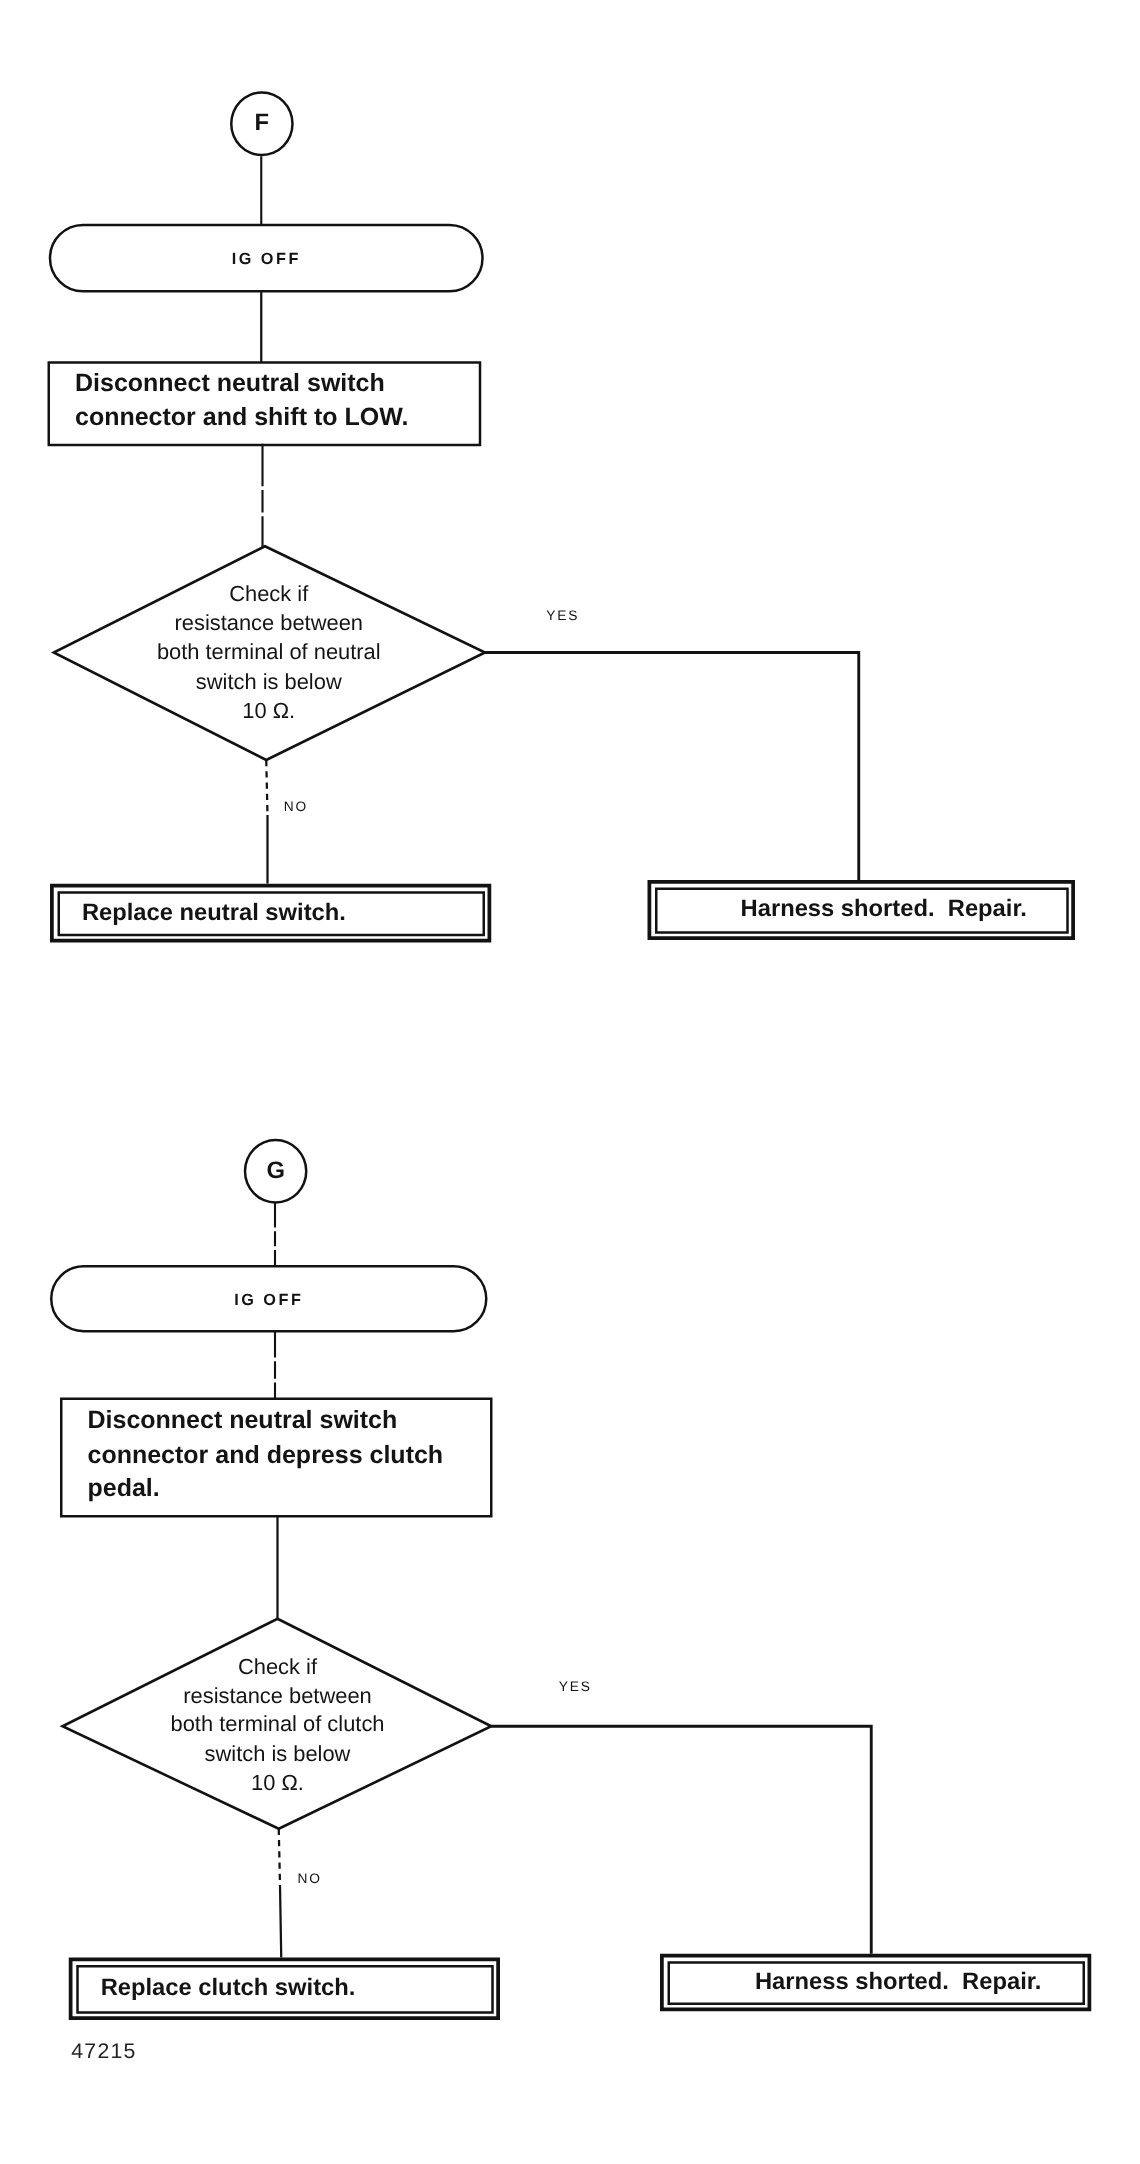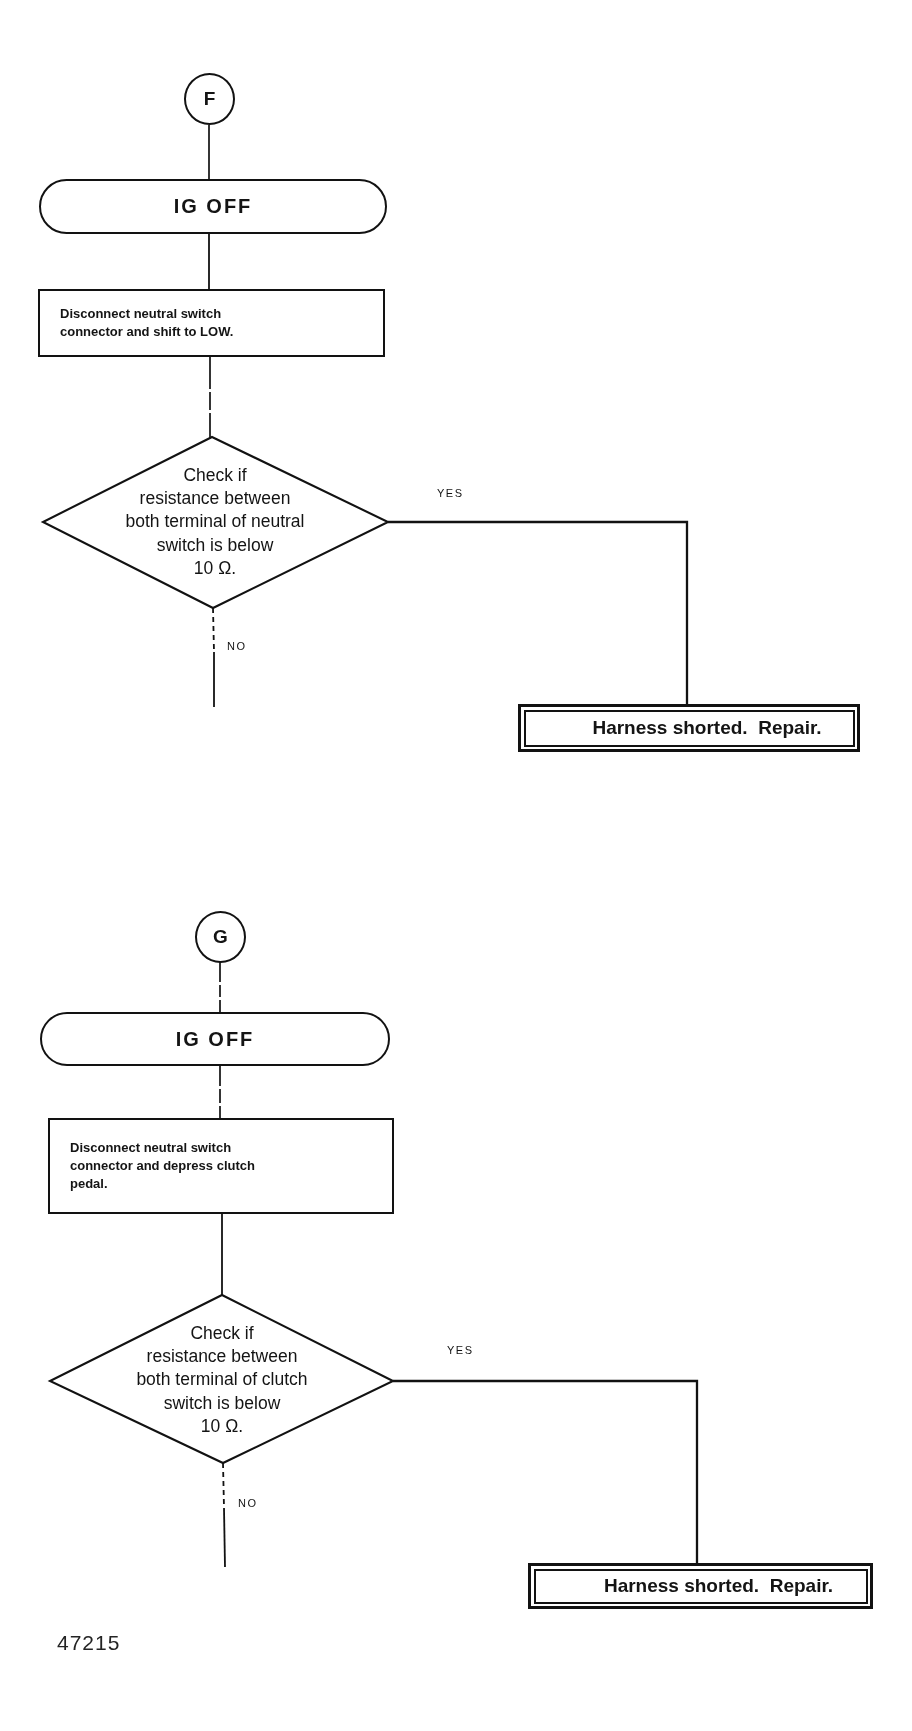--- a/index.html
+++ b/index.html
@@ -21,29 +21,29 @@
     border-radius: 50%;
     display: flex; align-items: center; justify-content: center;
     font-size: 19px; font-weight: bold;
   }
   .terminal {
     position: absolute;
     box-sizing: border-box;
     border: 2.8px solid #121212;
     border-radius: 28px;
     display: flex; align-items: center; justify-content: center;
-    font-size: 20px; font-weight: bold; letter-spacing: 2px;
+    font-size: 13px; font-weight: bold; letter-spacing: 2px;
   }
   .process {
     position: absolute;
     box-sizing: border-box;
     border: 2.2px solid #121212;
-    display: flex; align-items: center;
+    display: flex; align-items: flex-end;
     padding: 6px 10px 6px 20px;
-    font-size: 13px; font-weight: bold; line-height: 1.38;
+    font-size: 20px; font-weight: bold; line-height: 1.38;
     white-space: pre-line;
   }
   .diamond-text {
     position: absolute;
     display: flex; align-items: center; justify-content: center;
     text-align: center;
     font-size: 17.5px; font-weight: normal; line-height: 1.32;
     white-space: pre-line;
   }
   .branch-label {
@@ -62,21 +62,21 @@
     border: 2px solid #121212;
     width: 100%; height: 100%;
     display: flex; align-items: center;
     font-size: 19px; font-weight: bold;
     white-space: pre;
   }
   .result-inner.left { padding-left: 18px; }
   .result-inner.center { justify-content: center; padding-left: 36px; }
   .figure-number {
     position: absolute;
-    font-size: 21px; font-weight: normal; letter-spacing: 1px; color: #242424;
+    font-size: 17px; font-weight: normal; letter-spacing: 1px; color: #242424;
   }
 </style>
 </head>
 <body>
 
 <div class="canvas">
 
   <svg class="wires" width="912" height="1731" viewBox="0 0 912 1731">
 
     <g stroke="#121212" fill="none">
@@ -116,20 +116,23 @@
   <div class="diamond-text" style="left:95px; top:444px; width:240px; height:156px;">Check if
 resistance between
 both terminal of neutral
 switch is below
 10 Ω.</div>
 
   <div class="branch-label" style="left:437px; top:487px;">YES</div>
 
   <div class="branch-label" style="left:227px; top:640px;">NO</div>
 
+  <div class="result" style="left:40px; top:707px; width:353px; height:47px;">
+    <div class="result-inner left">Replace neutral switch.</div>
+  </div>
 
   <div class="result" style="left:518px; top:704px; width:342px; height:48px;">
     <div class="result-inner center">Harness shorted.  Repair.</div>
   </div>
 
   <div class="circle-node" style="left:195px; top:911px; width:51px; height:52px;">
     <span>G</span>
   </div>
 
   <div class="terminal" style="left:40px; top:1012px; width:350px; height:54px;">
@@ -145,20 +148,23 @@
   <div class="diamond-text" style="left:102px; top:1302px; width:240px; height:156px;">Check if
 resistance between
 both terminal of clutch
 switch is below
 10 Ω.</div>
 
   <div class="branch-label" style="left:447px; top:1344px;">YES</div>
 
   <div class="branch-label" style="left:238px; top:1497px;">NO</div>
 
+  <div class="result" style="left:55px; top:1566px; width:345px; height:50px;">
+    <div class="result-inner left">Replace clutch switch.</div>
+  </div>
 
   <div class="result" style="left:528px; top:1563px; width:345px; height:46px;">
     <div class="result-inner center">Harness shorted.  Repair.</div>
   </div>
 
   <div class="figure-number" style="left:57px; top:1631px;">47215</div>
 
 </div>
 
 </body></html>

